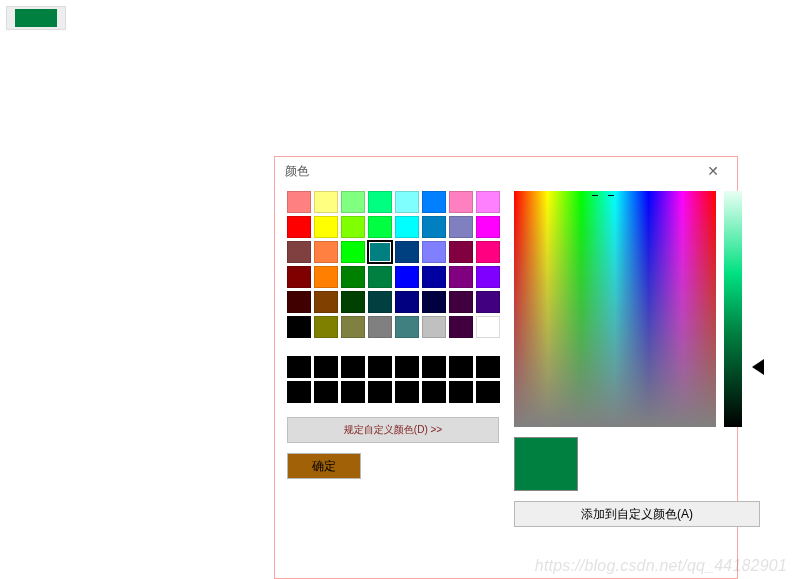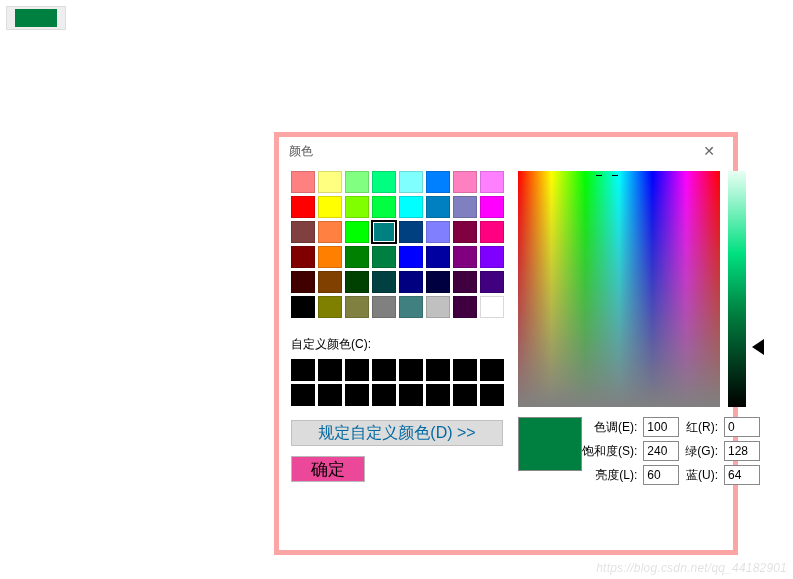--- a/index.html
+++ b/index.html
@@ -20,24 +20,24 @@
     background: #eee;
     border: 1px solid #ddd;
     display: flex; align-items: center; justify-content: center;
   }
   .small-swatch-inner {
     width: 42px; height: 18px;
     background: #008040;
   }
   .dialog {
     position: absolute;
-    top: 132px; left: 274px;
+    top: 156px; left: 274px;
     width: 464px; height: 423px;
     background: #fff;
-    border: 5px solid #fca5a5;
+    border: 1px solid #fca5a5;
   }
   .titlebar {
     height: 28px;
     display: flex; align-items: center; justify-content: space-between;
     padding: 0 8px 0 10px;
     color: #555;
     font-size: 12px;
   }
   .close-x {
     width: 32px; height: 28px;
@@ -64,36 +64,36 @@
     cursor: pointer;
     border: 1px solid rgba(0,0,0,0.15);
   }
   .sw.selected { outline: 2px solid #000; outline-offset: -1px; box-shadow: inset 0 0 0 1px #fff; }
   .custom-section { margin-top: 18px; }
   .define-btn {
     margin-top: 14px;
     width: 212px; height: 26px;
     background: #dcdcdc;
     border: 1px solid #c0c0c0;
-    color: #0369a1;
-    display: flex; align-items: center; justify-content: center;
-    font-size: 16px;
+    color: #7f1d1d;
+    display: flex; align-items: center; justify-content: center;
+    font-size: 10px;
   }
   .bottom-btns {
     margin-top: 10px;
     display: flex; gap: 10px;
   }
   .btn {
     height: 26px; min-width: 74px;
-    background: #ec4899;
+    background: #a16207;
     border: 1px solid #b8b8b8;
     display: flex; align-items: center; justify-content: center;
     padding: 0 8px;
     cursor: pointer;
-    font-size: 17px;
+    font-size: 12px;
   }
   .spectrum-wrap {
     position: relative;
     display: flex;
     gap: 8px;
   }
   .spectrum {
     width: 202px; height: 236px;
     position: relative;
     background:
@@ -162,21 +162,21 @@
     background: #efefef;
     border: 1px solid #b8b8b8;
     display: flex; align-items: center; justify-content: center;
     cursor: pointer;
     font-size: 12px;
   }
   .watermark {
     position: absolute;
     right: 6px; bottom: 4px;
     color: rgba(0,0,0,0.12);
-    font-size: 12px;
+    font-size: 16px;
     font-style: italic;
     letter-spacing: 0.2px;
     pointer-events: none;
     margin-top: 35px;
   }
 </style>
 </head>
 <body>
 
 <div class="small-swatch">
@@ -235,21 +235,20 @@
           <div class="sw" style="background: rgb(128, 128, 0);"></div>
           <div class="sw" style="background: rgb(128, 128, 64);"></div>
           <div class="sw" style="background: rgb(128, 128, 128);"></div>
           <div class="sw" style="background: rgb(64, 128, 128);"></div>
           <div class="sw" style="background: rgb(192, 192, 192);"></div>
           <div class="sw" style="background: rgb(64, 0, 64);"></div>
           <div class="sw" style="background: rgb(255, 255, 255);"></div>
         </div>
 
       <div class="custom-section">
-        <div class="section-label">自定义颜色(C):</div>
         <div class="swatch-grid" id="custom-grid">
             <div class="sw" style="background: rgb(0, 0, 0);"></div>
             <div class="sw" style="background: rgb(0, 0, 0);"></div>
             <div class="sw" style="background: rgb(0, 0, 0);"></div>
             <div class="sw" style="background: rgb(0, 0, 0);"></div>
             <div class="sw" style="background: rgb(0, 0, 0);"></div>
             <div class="sw" style="background: rgb(0, 0, 0);"></div>
             <div class="sw" style="background: rgb(0, 0, 0);"></div>
             <div class="sw" style="background: rgb(0, 0, 0);"></div>
             <div class="sw" style="background: rgb(0, 0, 0);"></div>
@@ -276,35 +275,20 @@
           <div class="spectrum-cursor"></div>
         </div>
         <div class="lum-strip"></div>
         <div class="lum-arrow"></div>
       </div>
 
       <div class="right-lower">
         <div>
           <div class="preview-box" style="background: rgb(0, 128, 64);"></div>
         </div>
-        <div class="fields-grid">
-          <label>色调(E):</label>
-          <input value="100" style="">
-          <label>红(R):</label>
-          <input value="0" style="">
-
-          <label>饱和度(S):</label>
-          <input value="240" style="">
-          <label>绿(G):</label>
-          <input value="128" style="">
-
-          <label>亮度(L):</label>
-          <input value="60" style="">
-          <label>蓝(U):</label>
-          <input value="64" style="">
-        </div>
-      </div>
-
+      </div>
+
+      <div class="add-custom-btn">添加到自定义颜色(A)</div>
     </div>
   </div>
 </div>
 
 <div class="watermark">https://blog.csdn.net/qq_44182901</div>
 
 </body></html>

